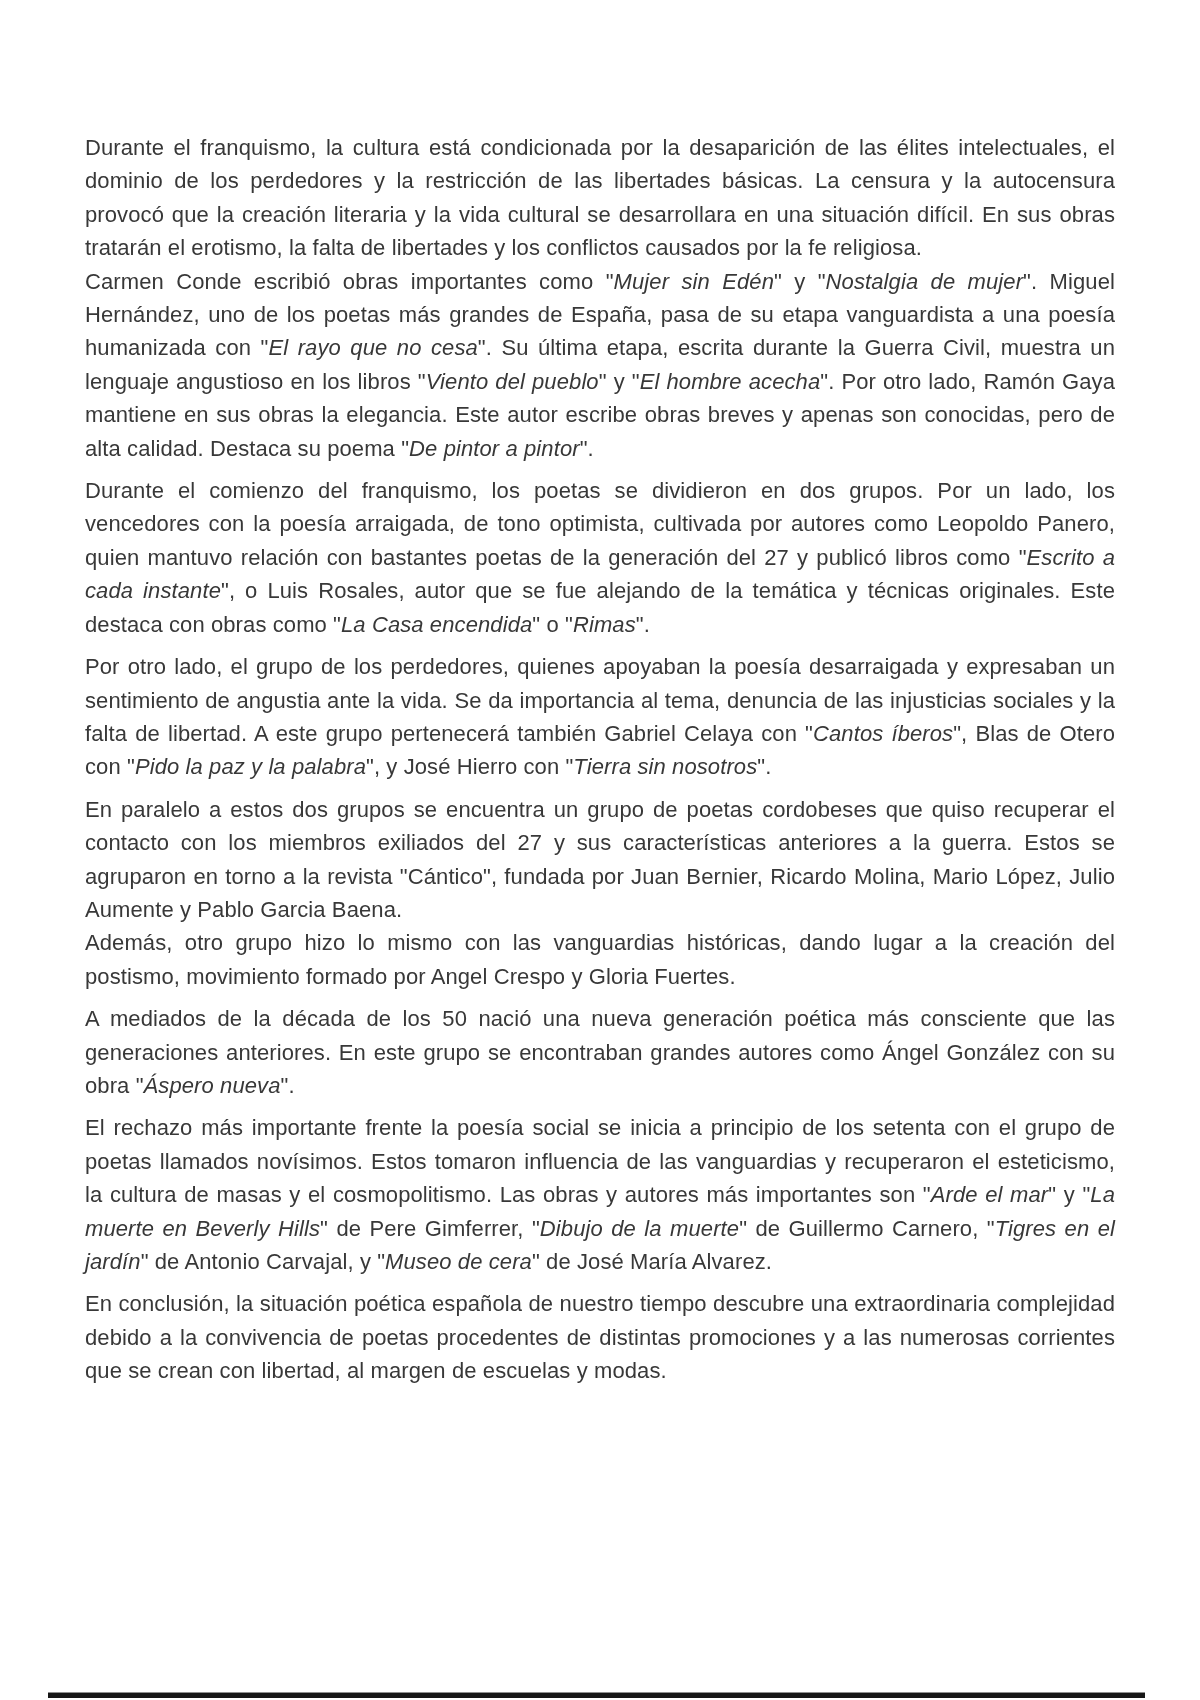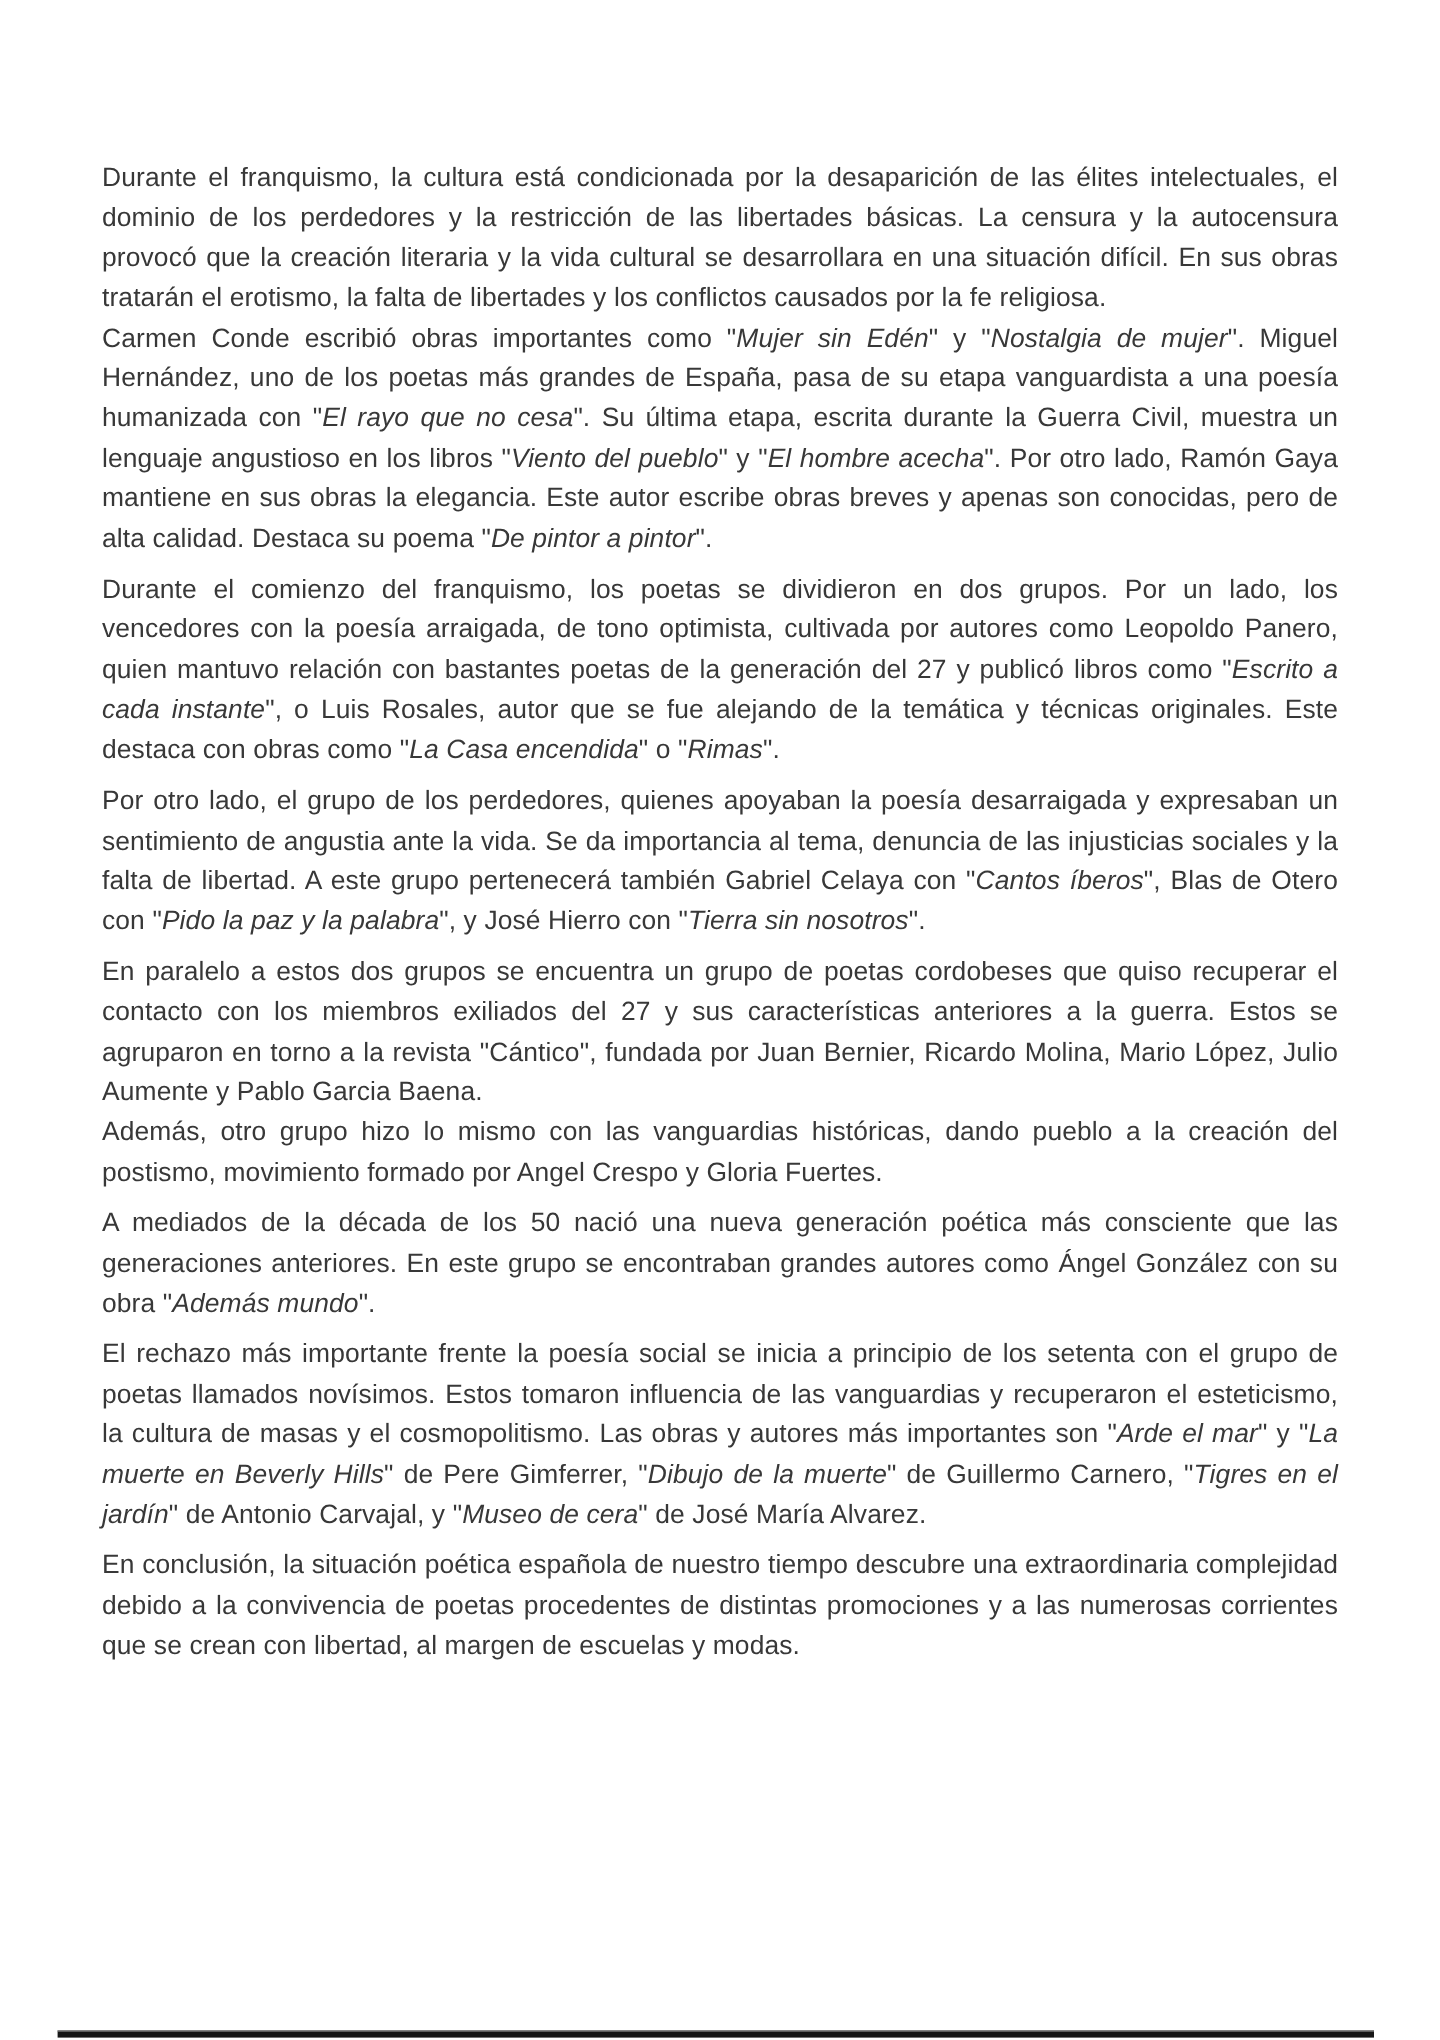--- a/index.html
+++ b/index.html
@@ -48,19 +48,19 @@
 </head>
 <body style="background: rgb(255, 255, 255);">
 
 <main>
   <section class="doc" style="color: rgb(56, 56, 56);">
       <p><span>Durante el franquismo, la cultura está condicionada por la desaparición de las élites intelectuales, el dominio de los perdedores y la restricción de las libertades básicas. La censura y la autocensura provocó que la creación literaria y la vida cultural se desarrollara en una situación difícil. En sus obras tratarán el erotismo, la falta de libertades y los conflictos causados por la fe religiosa.</span></p>
       <p><span>Carmen Conde escribió obras importantes como "</span><span class="it">Mujer sin Edén</span><span>" y "</span><span class="it">Nostalgia de mujer</span><span>". Miguel Hernández, uno de los poetas más grandes de España, pasa de su etapa vanguardista a una poesía humanizada con "</span><span class="it">El rayo que no cesa</span><span>". Su última etapa, escrita durante la Guerra Civil, muestra un lenguaje angustioso en los libros "</span><span class="it">Viento del pueblo</span><span>" y "</span><span class="it">El hombre acecha</span><span>". Por otro lado, Ramón Gaya mantiene en sus obras la elegancia. Este autor escribe obras breves y apenas son conocidas, pero de alta calidad. Destaca su poema "</span><span class="it">De pintor a pintor</span><span>".</span></p>
       <p class="gap"><span>Durante el comienzo del franquismo, los poetas se dividieron en dos grupos. Por un lado, los vencedores con la poesía arraigada, de tono optimista, cultivada por autores como Leopoldo Panero, quien mantuvo relación con bastantes poetas de la generación del 27 y publicó libros como "</span><span class="it">Escrito a cada instante</span><span>", o Luis Rosales, autor que se fue alejando de la temática y técnicas originales. Este destaca con obras como "</span><span class="it">La Casa encendida</span><span>" o "</span><span class="it">Rimas</span><span>".</span></p>
       <p class="gap"><span>Por otro lado, el grupo de los perdedores, quienes apoyaban la poesía desarraigada y expresaban un sentimiento de angustia ante la vida. Se da importancia al tema, denuncia de las injusticias sociales y la falta de libertad. A este grupo pertenecerá también Gabriel Celaya con "</span><span class="it">Cantos íberos</span><span>", Blas de Otero con "</span><span class="it">Pido la paz y la palabra</span><span>", y José Hierro con "</span><span class="it">Tierra sin nosotros</span><span>".</span></p>
       <p class="gap"><span>En paralelo a estos dos grupos se encuentra un grupo de poetas cordobeses que quiso recuperar el contacto con los miembros exiliados del 27 y sus características anteriores a la guerra. Estos se agruparon en torno a la revista "Cántico", fundada por Juan Bernier, Ricardo Molina, Mario López, Julio Aumente y Pablo Garcia Baena.</span></p>
-      <p><span>Además, otro grupo hizo lo mismo con las vanguardias históricas, dando pueblo a la creación del postismo, movimiento formado por Angel Crespo y Gloria Fuertes.</span></p>
-      <p class="gap"><span>A mediados de la década de los 50 nació una nueva generación poética más consciente que las generaciones anteriores. En este grupo se encontraban grandes autores como Ángel González con su obra "</span><span class="it">Además mundo</span><span>".</span></p>
+      <p><span>Además, otro grupo hizo lo mismo con las vanguardias históricas, dando lugar a la creación del postismo, movimiento formado por Angel Crespo y Gloria Fuertes.</span></p>
+      <p class="gap"><span>A mediados de la década de los 50 nació una nueva generación poética más consciente que las generaciones anteriores. En este grupo se encontraban grandes autores como Ángel González con su obra "</span><span class="it">Áspero nueva</span><span>".</span></p>
       <p class="gap"><span>El rechazo más importante frente la poesía social se inicia a principio de los setenta con el grupo de poetas llamados novísimos. Estos tomaron influencia de las vanguardias y recuperaron el esteticismo, la cultura de masas y el cosmopolitismo. Las obras y autores más importantes son "</span><span class="it">Arde el mar</span><span>" y "</span><span class="it">La muerte en Beverly Hills</span><span>" de Pere Gimferrer, "</span><span class="it">Dibujo de la muerte</span><span>" de Guillermo Carnero, "</span><span class="it">Tigres en el jardín</span><span>" de Antonio Carvajal, y "</span><span class="it">Museo de cera</span><span>" de José María Alvarez.</span></p>
       <p class="gap"><span>En conclusión, la situación poética española de nuestro tiempo descubre una extraordinaria complejidad debido a la convivencia de poetas procedentes de distintas promociones y a las numerosas corrientes que se crean con libertad, al margen de escuelas y modas.</span></p>
     </section>
   <div class="page-break" style="background: rgb(22, 22, 22);"></div>
 </main>
 
 </body></html>

